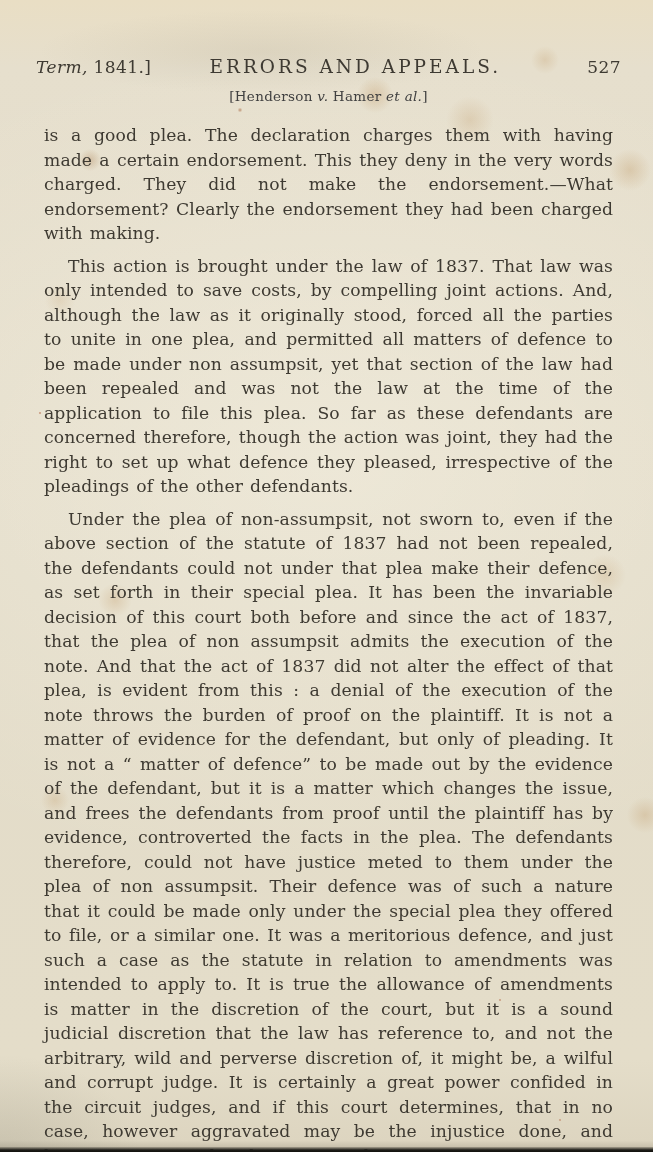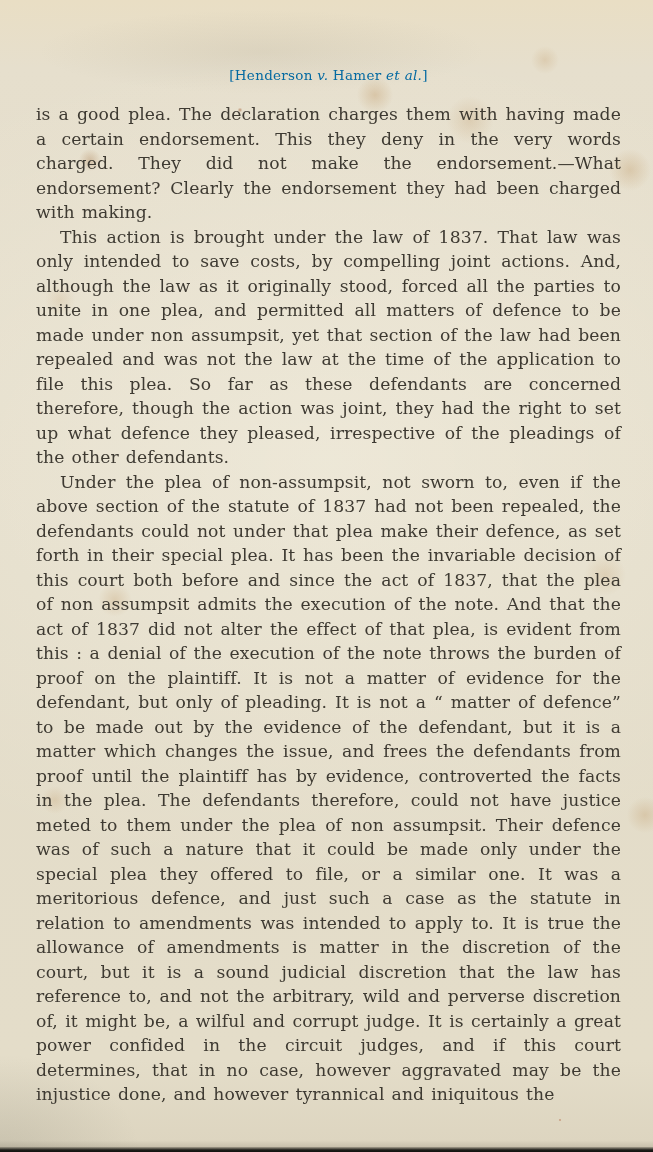--- a/index.html
+++ b/index.html
@@ -67,41 +67,46 @@
     letter-spacing: 3px;
     white-space: nowrap;
     transform: translateX(-14px);
   }
   .page-number { font-size: 17px; }
   .case-line {
     text-align: center;
     font-size: 13.5px;
     margin-top: 11px;
     letter-spacing: 0.3px;
-    color: #0369a1;
+    color: #404040;
   }
   .case-line .it { font-style: italic; }
   .body-text {
     margin-top: 19px;
     font-size: 17.2px;
     line-height: 24.5px;
     text-align: justify;
     word-spacing: 1.5px;
     letter-spacing: 0.1px;
   }
-  .para { margin: 0; }
+  .para { margin: 8px; }
   .para.indent { text-indent: 24px; }
   .it { }
 </style>
 </head>
 <body>
 
 <div class="stains"></div>
 
 <div class="page">
+  <div class="header-row">
+    <span class="running-left"><span class="it">Term,</span><span> 1841.]</span></span>
+    <span class="running-title">ERRORS AND APPEALS.</span>
+    <span class="page-number">527</span>
+  </div>
 
   <div class="case-line"><span>[Henderson </span><span class="it">v.</span><span> Hamer </span><span class="it">et al.</span><span>]</span></div>
 
   <div class="body-text">
       <p class="para"><span>is a good plea.  The declaration charges them with having made a certain endorsement.  This they deny in the very words charged.  They did not make the endorsement.—What endorsement? Clearly the endorsement they had been charged with making.</span></p>
       <p class="para indent"><span>This action is brought under the law of 1837.  That law was only intended to save costs, by compelling joint actions.  And, although the law as it originally stood, forced all the parties to unite in one plea, and permitted all matters of defence to be made under </span><span class="it">non assumpsit,</span><span> yet that section of the law had been repealed and was not the law at the time of the application to file this plea. So far as these defendants are concerned therefore, though the action was joint, they had the right to set up what defence they pleased, irrespective of the pleadings of the other defendants.</span></p>
       <p class="para indent"><span>Under the plea of </span><span class="it">non-assumpsit,</span><span> not sworn to, even if the above section of the statute of 1837 had not been repealed, the defendants could not under that plea make their defence, as set forth in their special plea.  It has been the invariable decision of this court both before and since the act of 1837, that the plea of </span><span class="it">non assumpsit</span><span> admits the execution of the note.  And that the act of 1837 did not alter the effect of that plea, is evident from this : a denial of the execution of the note throws the burden of proof on the plaintiff.  It is not a matter of evidence for the defendant, but only of pleading.  It is not a “ matter of defence” to be made out by the evidence of the defendant, but it is a matter which changes the issue, and frees the defendants from proof until the plaintiff has by evidence, controverted the facts in the plea.  The defendants therefore, could not have justice meted to them under the plea of </span><span class="it">non assumpsit.</span><span>  Their defence was of such a nature that it could be made only under the special plea they offered to file, or a similar one.  It was a meritorious defence, and just such a case as the statute in relation to amendments was intended to apply to.  It is true the allowance of amendments is matter in the discretion of the court, but it is a sound judicial discretion that the law has reference to, and not the arbitrary, wild and perverse discretion of, it might be, a wilful and corrupt judge.  It is certainly a great power confided in the circuit judges, and if this court determines, that in no case, however aggravated may be the injustice done, and however tyrannical and iniquitous the</span></p>
     </div>
 </div>
 

